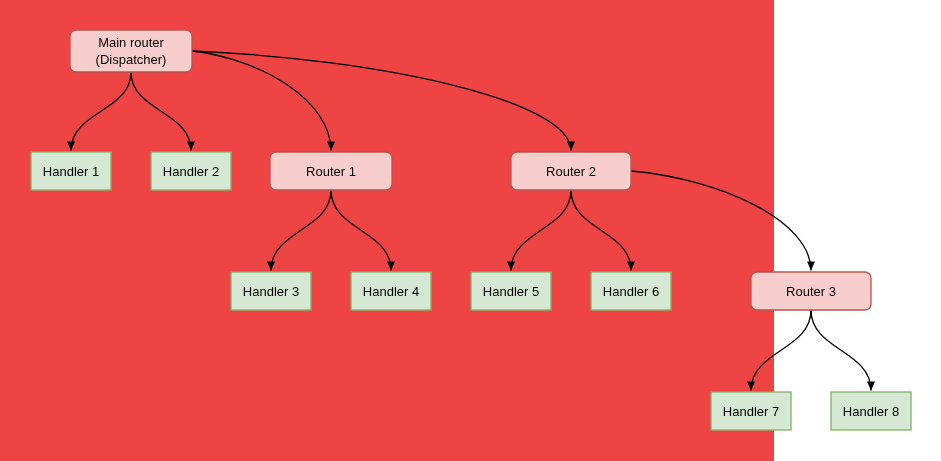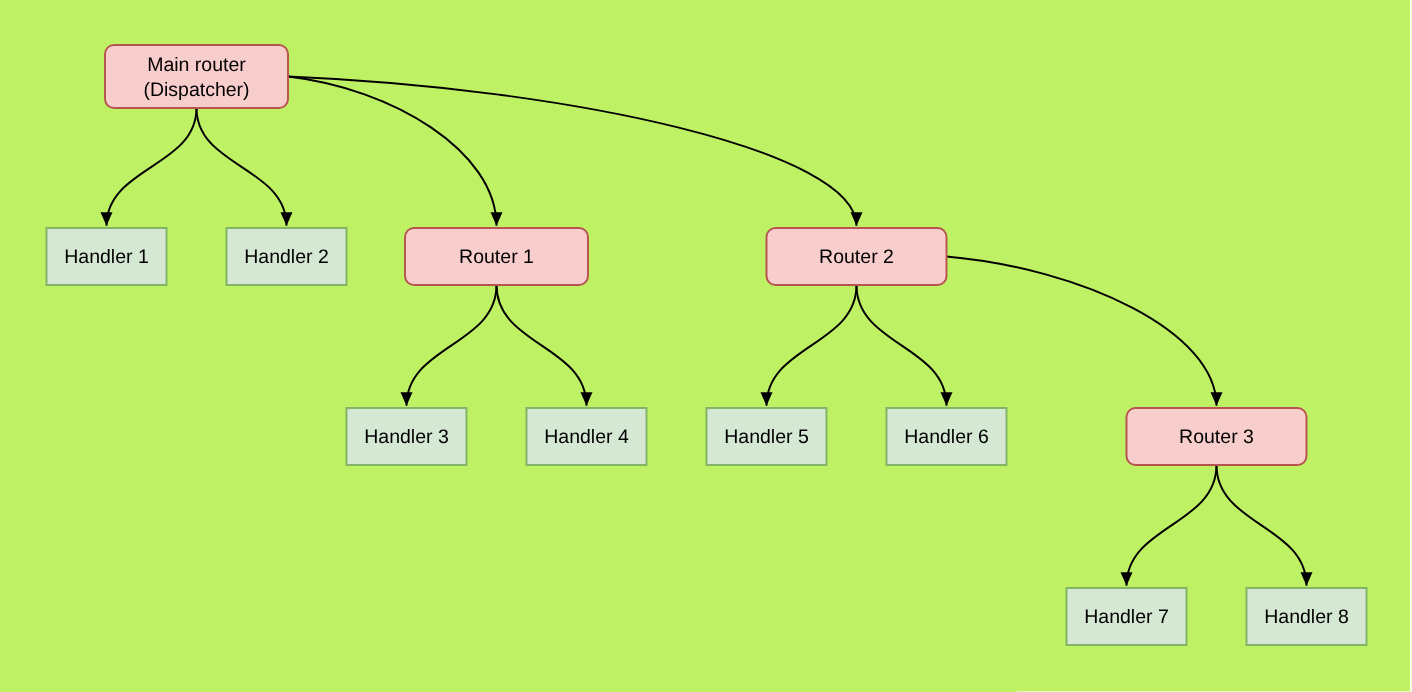--- a/index.html
+++ b/index.html
@@ -2,23 +2,23 @@
 <html><head>
 <meta charset="utf-8">
 <style>
   html, body {
     margin: 0;
     padding: 0;
     background: #ffffff;
   }
   .canvas {
     position: relative;
-    width: 940px;
+    width: 774px;
     height: 461px;
-    background: #bef264;
+    background: #ef4444;
     font-family: "Liberation Sans", sans-serif;
   }
   .canvas svg {
     display: block;
     width: 941px;
     height: 461px;
   }
   .edge-path {
     fill: none;
   }

